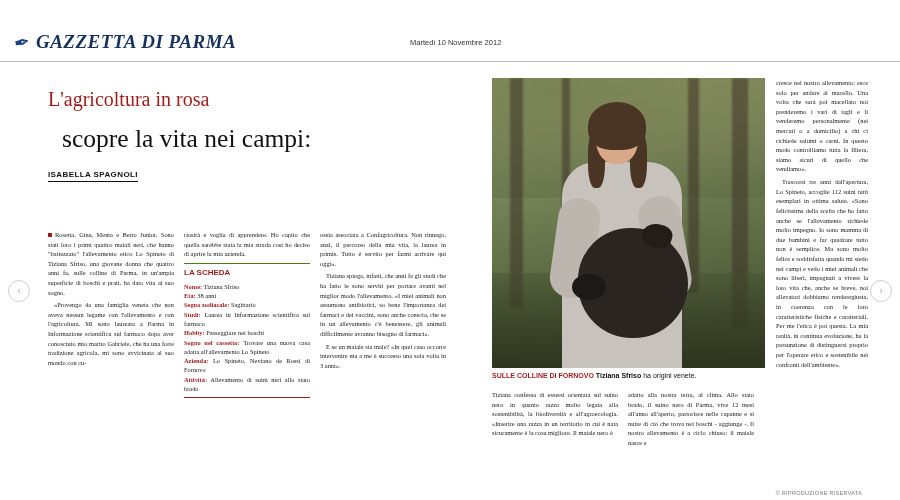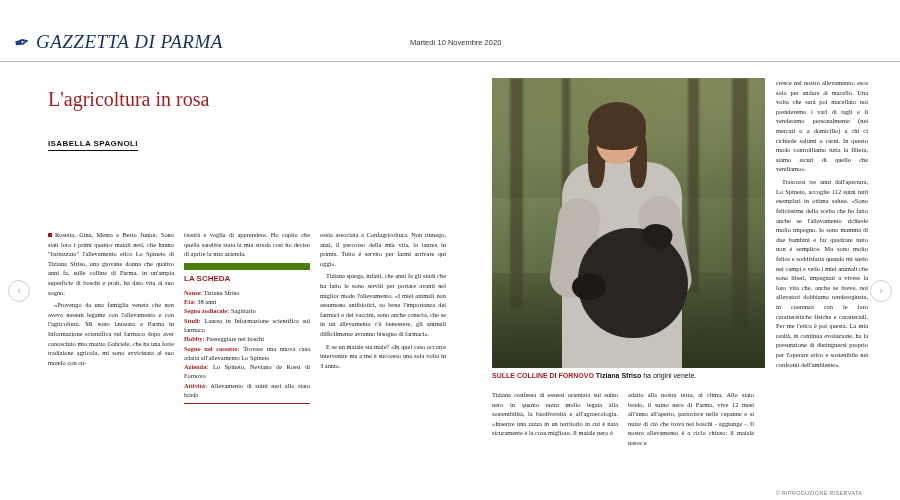--- a/index.html
+++ b/index.html
@@ -40,21 +40,21 @@
   }
   .masthead-mark {
     font-size: 19px;
     color: #1b3f86;
     line-height: 1;
     transform: rotate(-12deg);
   }
   .masthead-title {
     font-family: "Liberation Serif", serif;
     font-style: italic;
-    font-weight: normal;
+    font-weight: bold;
     font-size: 19px;
     letter-spacing: 0.5px;
     color: #16325c;
   }
   .masthead-date {
     position: absolute;
     left: 410px;
     top: 10px;
     font-family: "Liberation Sans", sans-serif;
     font-size: 7.5px;
@@ -136,21 +136,21 @@
     display: inline-block;
     width: 4px;
     height: 4px;
     background: #9e1b1b;
     margin-right: 3px;
   }
 
   
   .scheda {
     margin-top: 4px;
-    border-top: 7px solid #4d7c0f;
+    border-top: 1px solid #4d7c0f;
     border-bottom: 1px solid #9e1b1b;
     padding: 3px 0 4px 0;
   }
   .scheda-title {
     font-family: "Liberation Sans", sans-serif;
     font-weight: bold;
     font-size: 8px;
     color: #9e1b1b;
     margin-bottom: 3px;
   }
@@ -331,31 +331,32 @@
 </head>
 <body>
 
 <div class="page">
 
   <div class="masthead">
     <div class="masthead-logo">
       <span class="masthead-mark">✒</span>
       <span class="masthead-title">GAZZETTA DI PARMA</span>
     </div>
-    <div class="masthead-date">Martedì 10 Novembre 2020</div>
+    <div class="masthead-date">Martedì 10 Novembre 2012</div>
   </div>
 
   <div class="nav-arrow nav-left">‹</div>
   <div class="nav-arrow nav-right">›</div>
 
   <div class="content">
 
     <div class="kicker">L'agricoltura in rosa</div>
 
     <div class="headline">
+      <div>scopre la vita nei campi:</div>
     </div>
 
     <div class="byline">ISABELLA SPAGNOLI</div>
 
     <div class="cols">
 
       <div class="col">
         <p class="first"><span class="sq"></span><span>Rosetta, Gina, Menta e Berto Junior. Sono stati loro i primi quattro maiali neri, che hanno "battezzato" l'allevamento etico Lo Spineto di Tiziana Sfriso, una giovane donna che quattro anni fa, sulle colline di Parma, in un'ampia superficie di boschi e prati, ha dato vita al suo sogno.</span></p>
         <p>«Provengo da una famiglia veneta che non aveva nessun legame con l'allevamento e con l'agricoltura. Mi sono laureata a Parma in Informazione scientifica sul farmaco dopo aver conosciuto mio marito Gabriele, che ha una forte tradizione agricola, mi sono avvicinata al suo mondo con cu-</p>
       </div>

